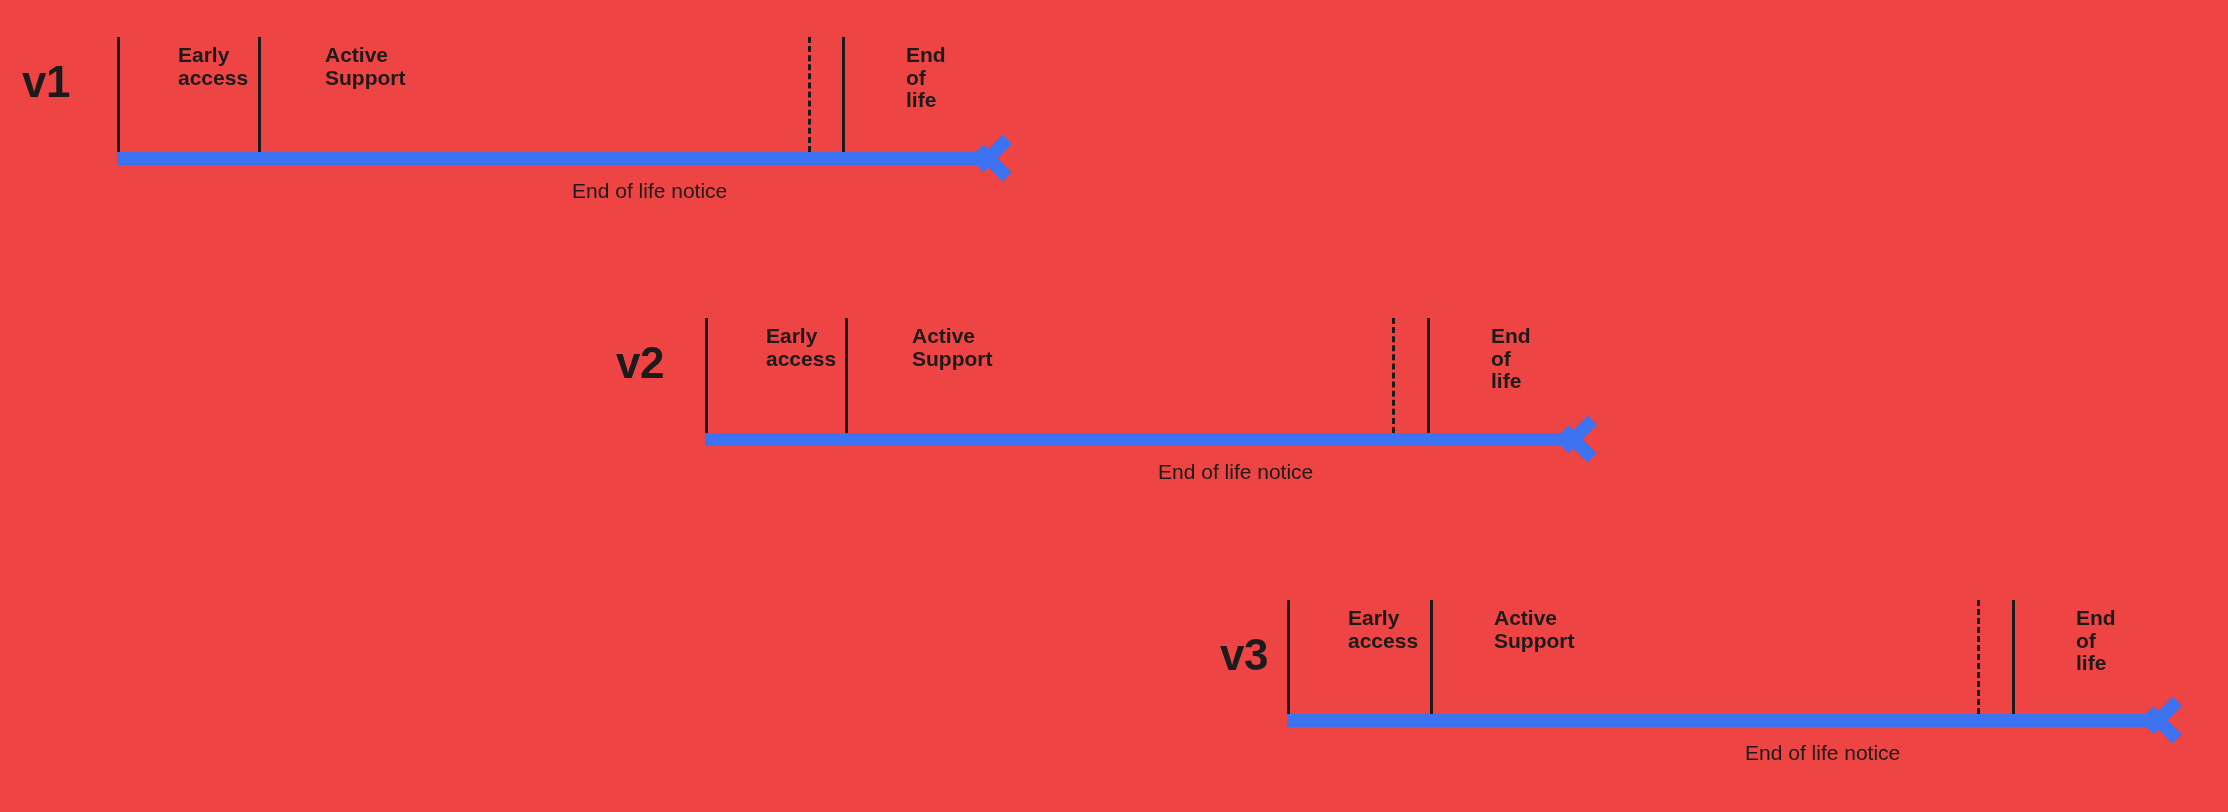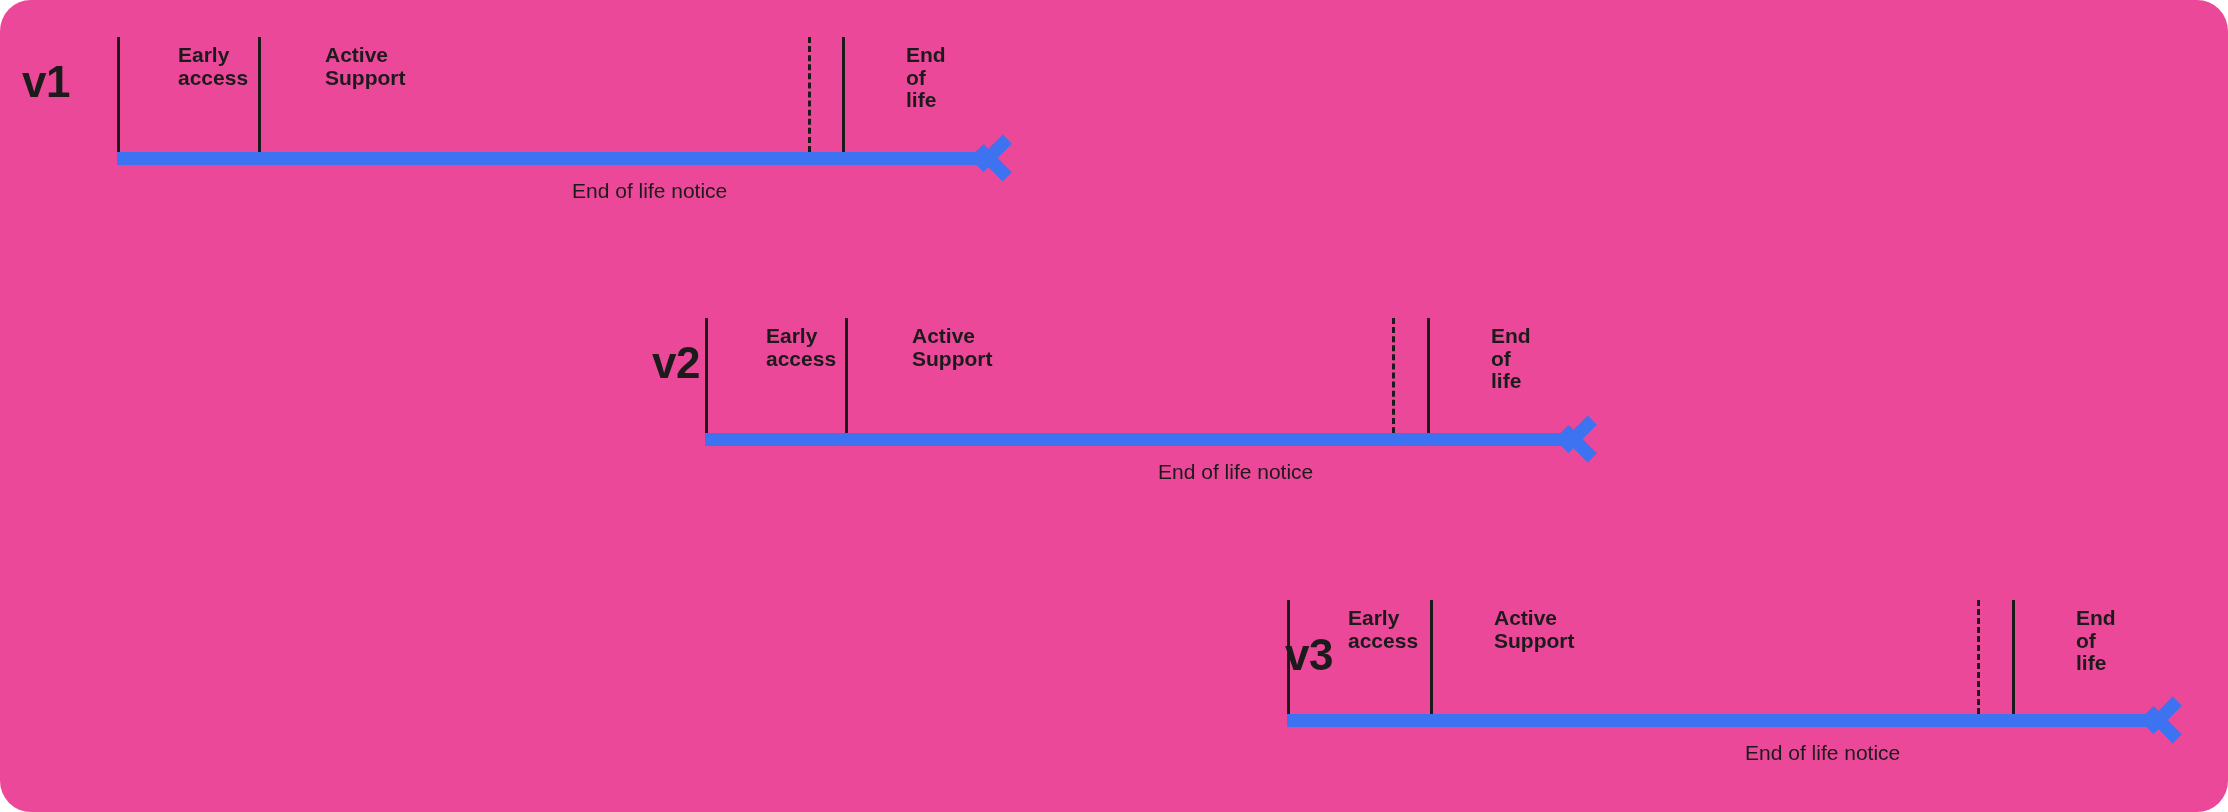--- a/index.html
+++ b/index.html
@@ -4,24 +4,23 @@
 <style>
   html, body {
     margin: 0;
     padding: 0;
     background: #ffffff;
   }
   #stage {
     position: relative;
     width: 2228px;
     height: 812px;
-    background: #ec4899;
+    background: #ef4444;
     font-family: "Liberation Sans", sans-serif;
     overflow: hidden;
-    border-radius: 31px;
   }
 
   
   .timeline-row {
     position: absolute;
     left: 0;
     top: 0;
   }
 
   
@@ -119,38 +118,38 @@
       <div class="phase-label" style="left: 281px; top: 44px;">Active Support</div>
       <div class="phase-label" style="left: 862px; top: 44px;">End of life</div>
       <div class="arrow-shaft" style="left: 117px; top: 152px; width: 868px;"></div>
       <div class="arrow-head" style="left: 979px; top: 135px;">
         <span class="ah-up"></span>
         <span class="ah-down"></span>
       </div>
       <div class="notice-label" style="left: 572px; top: 180px;">End of life notice</div>
     </div>
     <div class="timeline-row">
-      <div class="version-label" style="left: 700px; top: 363px;">v2</div>
+      <div class="version-label" style="left: 664px; top: 363px;">v2</div>
       <div class="tick" style="left: 705px; top: 318px; height: 115px;"></div>
       <div class="tick" style="left: 845px; top: 318px; height: 115px;"></div>
       <div class="tick" style="left: 1427px; top: 318px; height: 115px;"></div>
       <div class="tick-dashed" style="left: 1392px; top: 318px; height: 115px;"></div>
       <div class="phase-label" style="left: 722px; top: 325px;">Early
 access</div>
       <div class="phase-label" style="left: 868px; top: 325px;">Active Support</div>
       <div class="phase-label" style="left: 1447px; top: 325px;">End of life</div>
       <div class="arrow-shaft" style="left: 705px; top: 433px; width: 865px;"></div>
       <div class="arrow-head" style="left: 1564px; top: 416px;">
         <span class="ah-up"></span>
         <span class="ah-down"></span>
       </div>
       <div class="notice-label" style="left: 1158px; top: 461px;">End of life notice</div>
     </div>
     <div class="timeline-row">
-      <div class="version-label" style="left: 1333px; top: 655px;">v3</div>
+      <div class="version-label" style="left: 1268px; top: 655px;">v3</div>
       <div class="tick" style="left: 1287px; top: 600px; height: 114px;"></div>
       <div class="tick" style="left: 1430px; top: 600px; height: 114px;"></div>
       <div class="tick" style="left: 2012px; top: 600px; height: 114px;"></div>
       <div class="tick-dashed" style="left: 1977px; top: 600px; height: 114px;"></div>
       <div class="phase-label" style="left: 1304px; top: 607px;">Early
 access</div>
       <div class="phase-label" style="left: 1450px; top: 607px;">Active Support</div>
       <div class="phase-label" style="left: 2032px; top: 607px;">End of life</div>
       <div class="arrow-shaft" style="left: 1287px; top: 714px; width: 868px;"></div>
       <div class="arrow-head" style="left: 2149px; top: 697px;">

